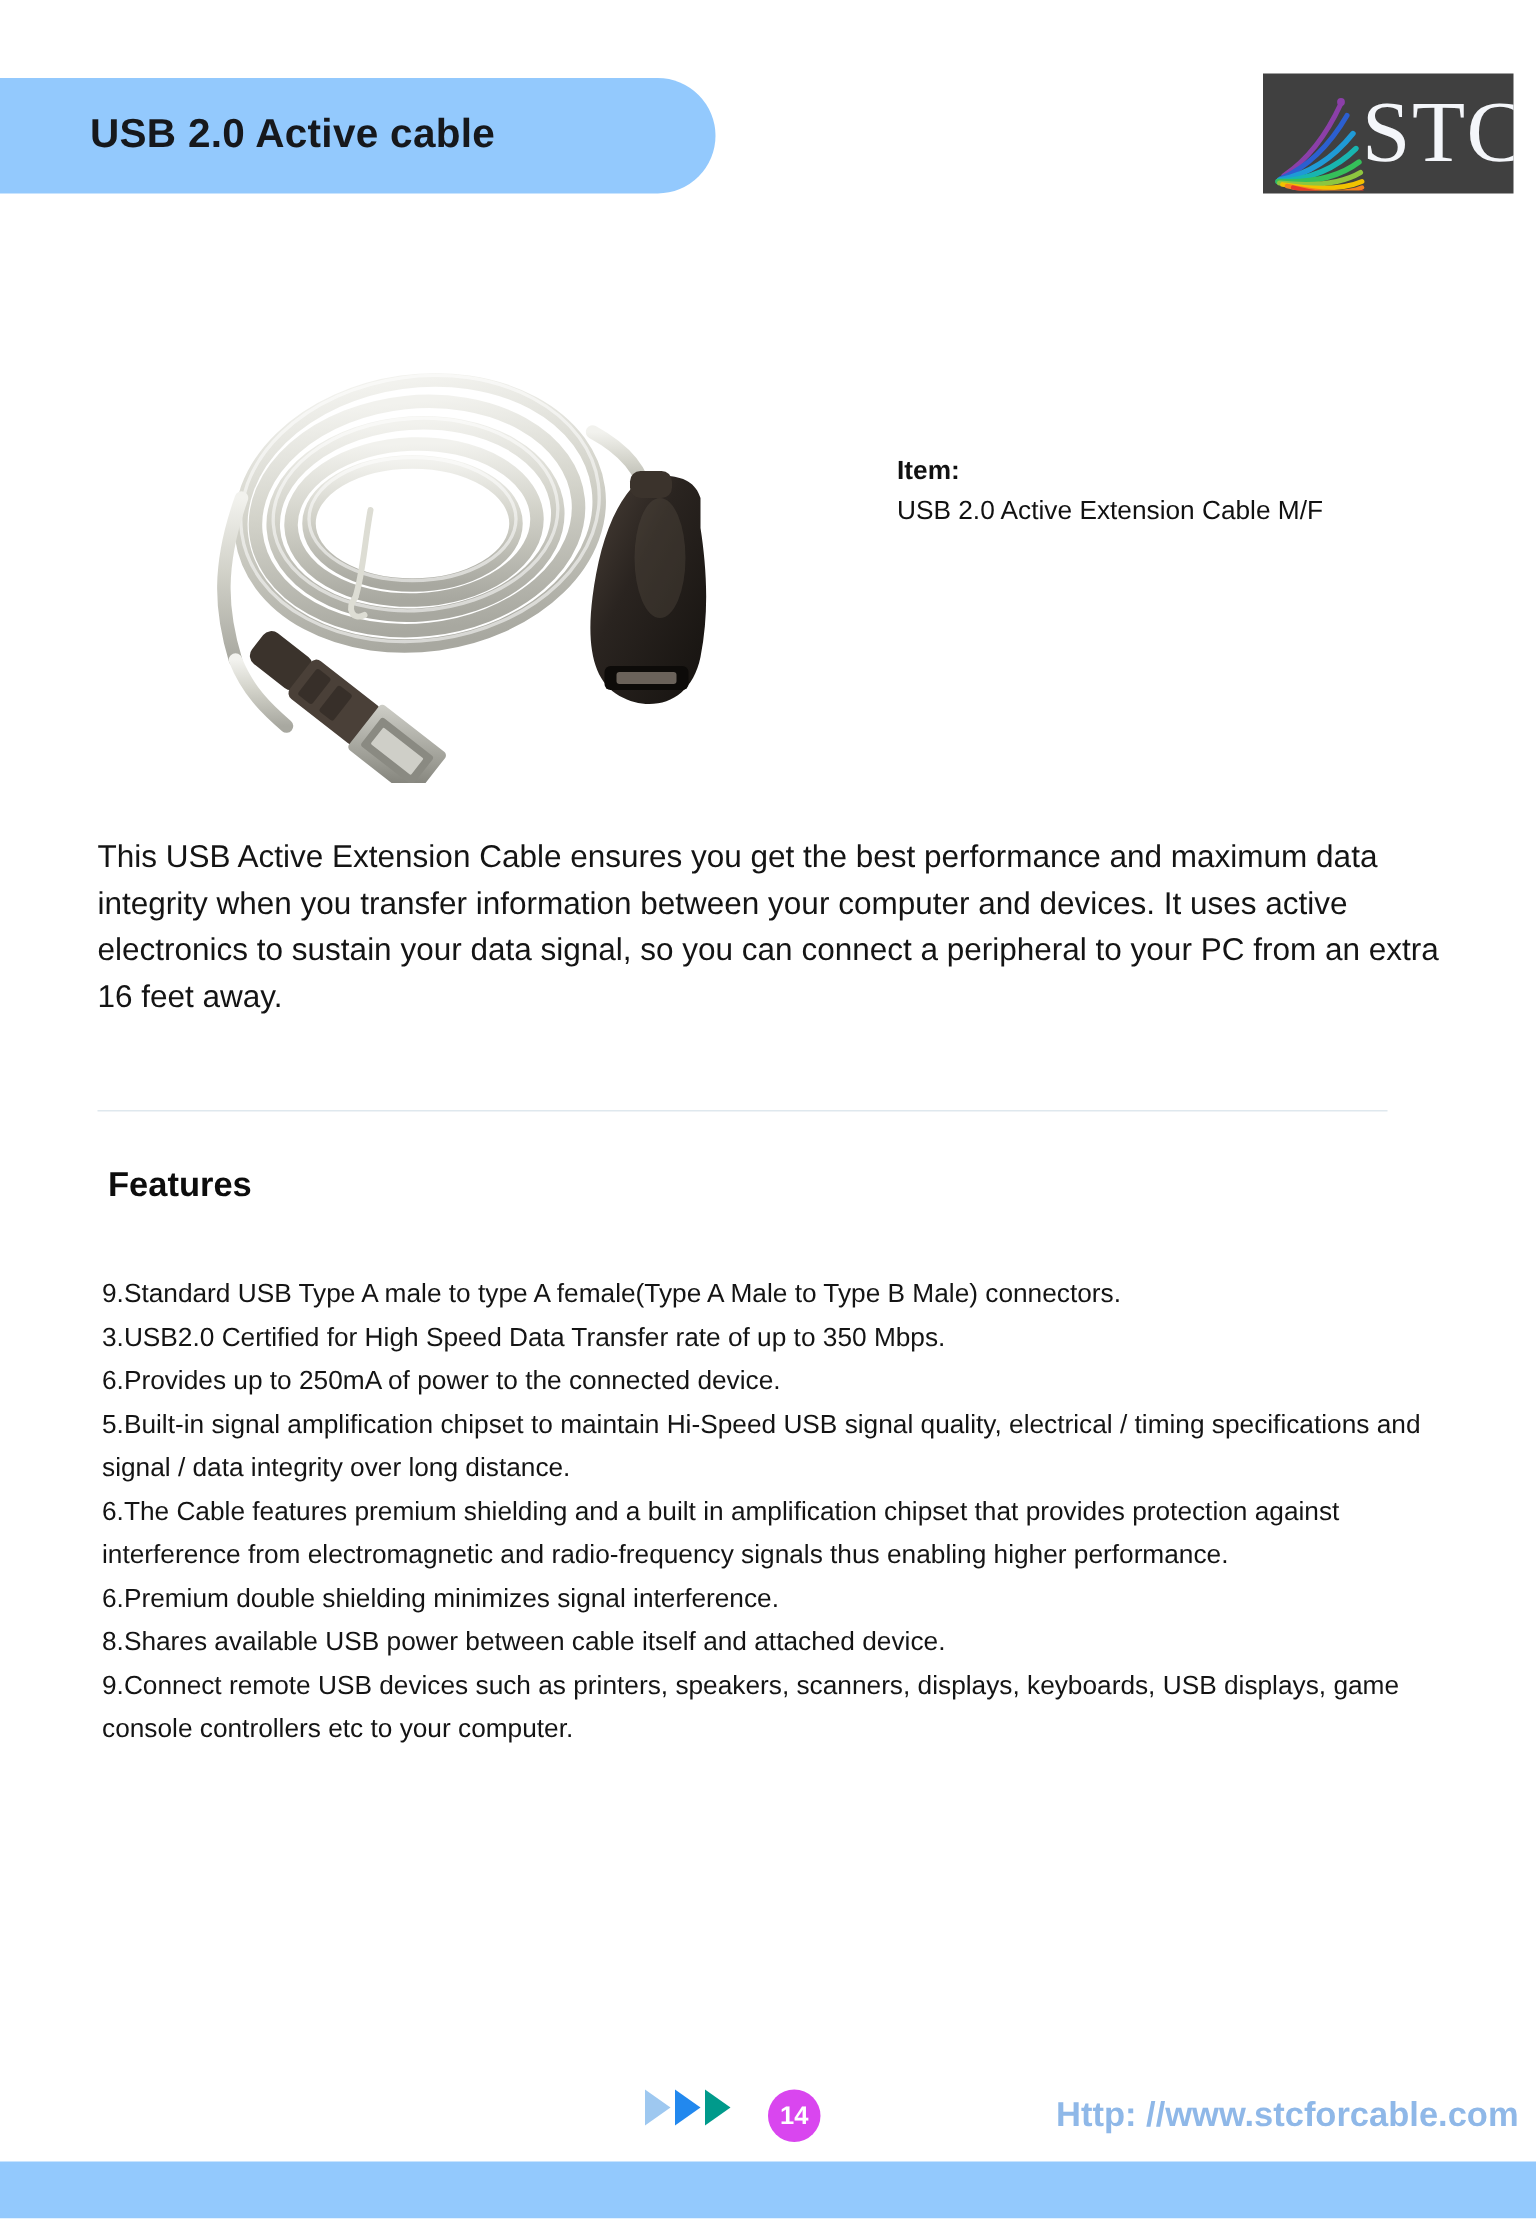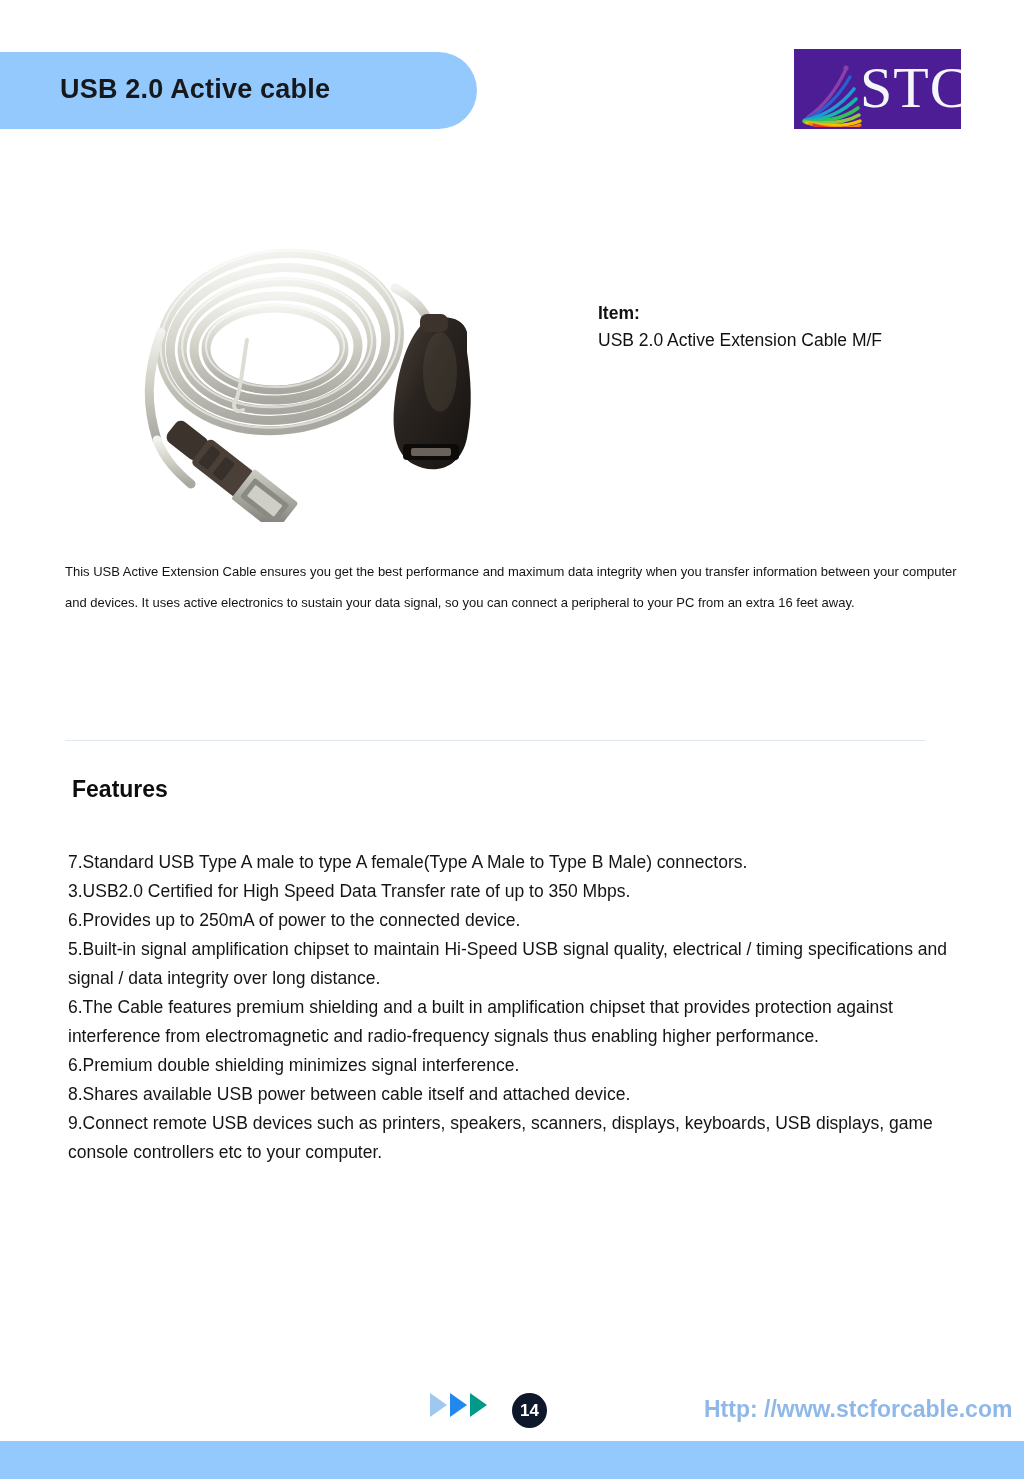--- a/index.html
+++ b/index.html
@@ -34,25 +34,25 @@
     font-size: 27px;
     font-weight: 700;
     letter-spacing: 0.2px;
     color: #16181c;
     white-space: nowrap;
   }
 
   
   #logo-box {
     position: absolute;
-    left: 794px;
+    left: 842px;
     top: 49px;
     width: 167px;
     height: 80px;
-    background: #4c1d95;
+    background: #404040;
     overflow: hidden;
   }
   #logo-swoosh {
     position: absolute;
     left: 4px;
     top: 2px;
     width: 74px;
     height: 76px;
   }
   #logo-text {
@@ -95,21 +95,21 @@
     line-height: 28px;
     color: #111111;
   }
 
   
   #description {
     position: absolute;
     left: 65px;
     top: 556px;
     width: 900px;
-    font-size: 13px;
+    font-size: 21px;
     line-height: 31px;
     color: #141414;
     text-align: left;
   }
 
   
   #divider {
     position: absolute;
     left: 65px;
     top: 740px;
@@ -160,21 +160,21 @@
   .arrow-2 { border-left: 17px solid #2288ee; }
   .arrow-3 { border-left: 17px solid #009a8b; }
 
   #page-number-badge {
     position: absolute;
     left: 512px;
     top: 1393px;
     width: 35px;
     height: 35px;
     border-radius: 50%;
-    background: #0f172a;
+    background: #d946ef;
     color: #ffffff;
     font-size: 17px;
     font-weight: bold;
     display: flex;
     align-items: center;
     justify-content: center;
   }
 
   #footer-url {
     position: absolute;
@@ -282,21 +282,21 @@
   <div id="item-label">Item:</div>
   <div id="item-value">USB 2.0 Active Extension Cable M/F</div>
 </div>
 
 <div id="description">This USB Active Extension Cable ensures you get the best performance and maximum data integrity when you transfer information between your computer and devices. It uses active electronics to sustain your data signal, so you can connect a peripheral to your PC from an extra 16 feet away.</div>
 
 <div id="divider"></div>
 
 <div id="features-heading">Features</div>
 <div id="features-list">
-  <p class="feature-item">7.Standard USB Type A male to type A female(Type A Male to Type B Male) connectors.</p>
+  <p class="feature-item">9.Standard USB Type A male to type A female(Type A Male to Type B Male) connectors.</p>
   <p class="feature-item">3.USB2.0 Certified for High Speed Data Transfer rate of up to 350 Mbps.</p>
   <p class="feature-item">6.Provides up to 250mA of power to the connected device.</p>
   <p class="feature-item">5.Built-in signal amplification chipset to maintain Hi-Speed USB signal quality, electrical / timing specifications and signal / data integrity over long distance.</p>
   <p class="feature-item">6.The Cable features premium shielding and a built in amplification chipset that provides protection against interference from electromagnetic and radio-frequency signals thus enabling higher performance.</p>
   <p class="feature-item">6.Premium double shielding minimizes signal interference.</p>
   <p class="feature-item">8.Shares available USB power between cable itself and attached device.</p>
   <p class="feature-item">9.Connect remote USB devices such as printers, speakers, scanners, displays, keyboards, USB displays, game console controllers etc to your computer.</p>
 </div>
 
 <div id="footer-arrows">

